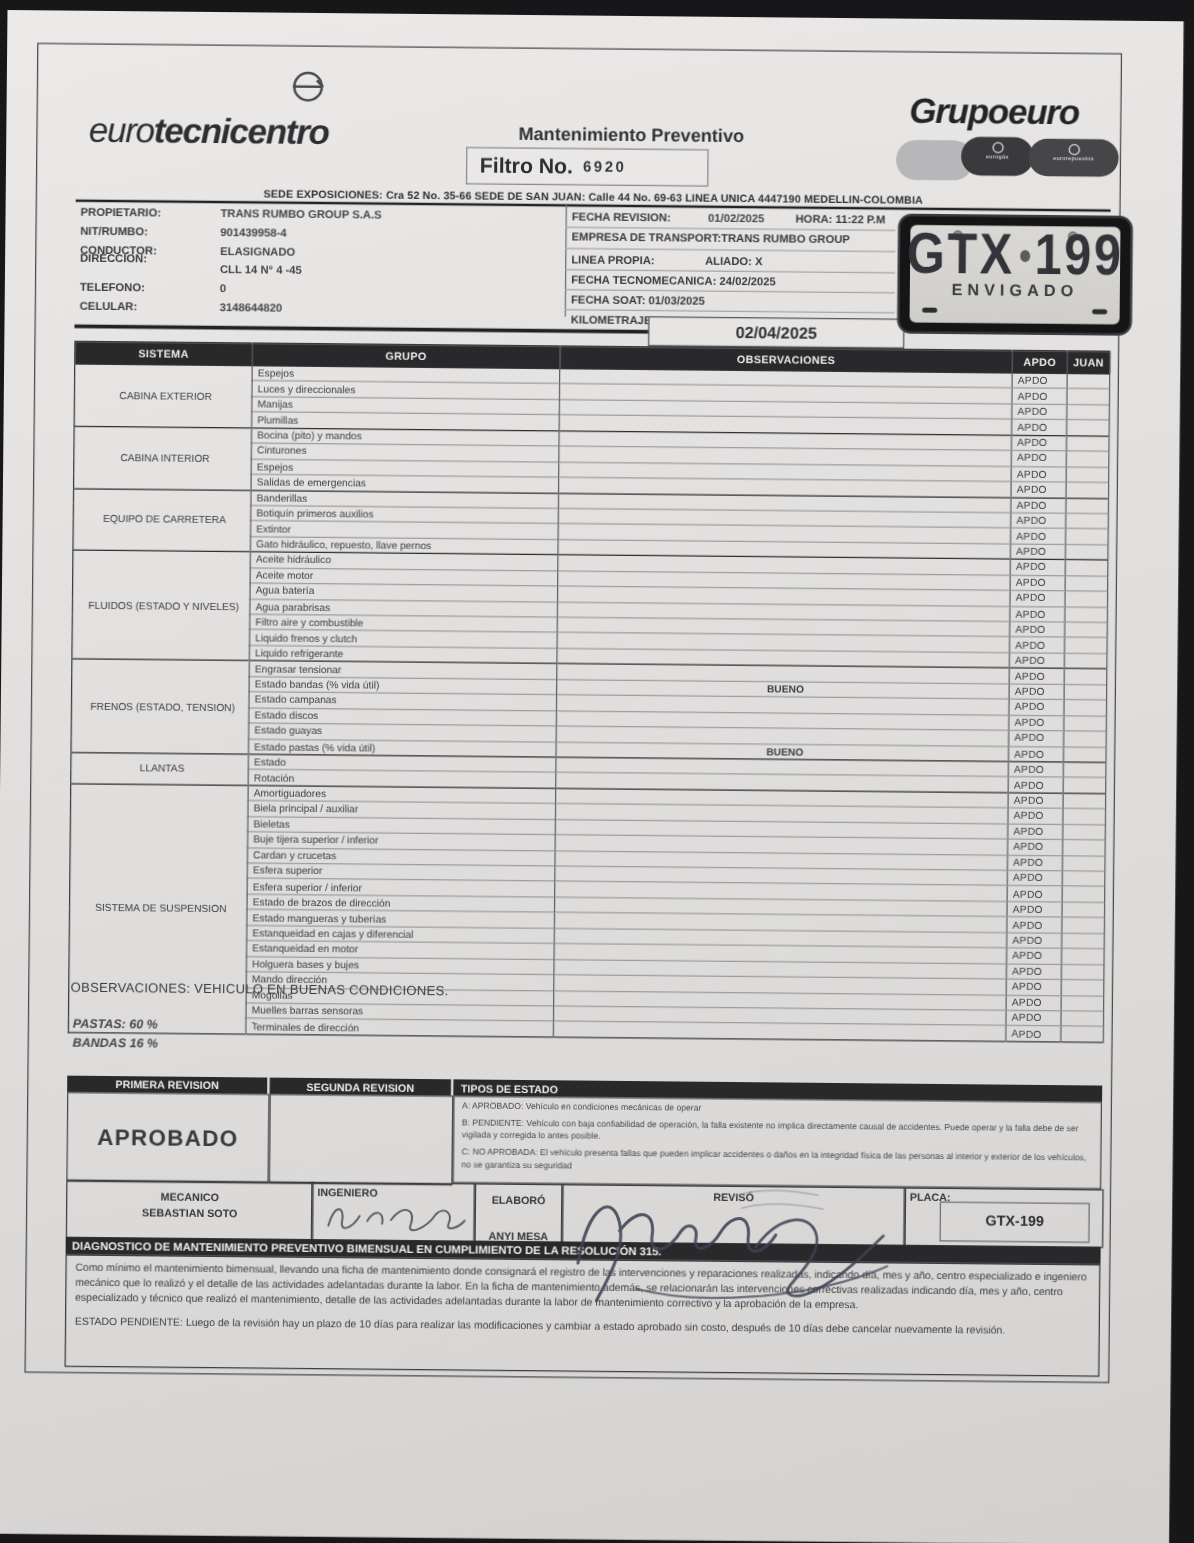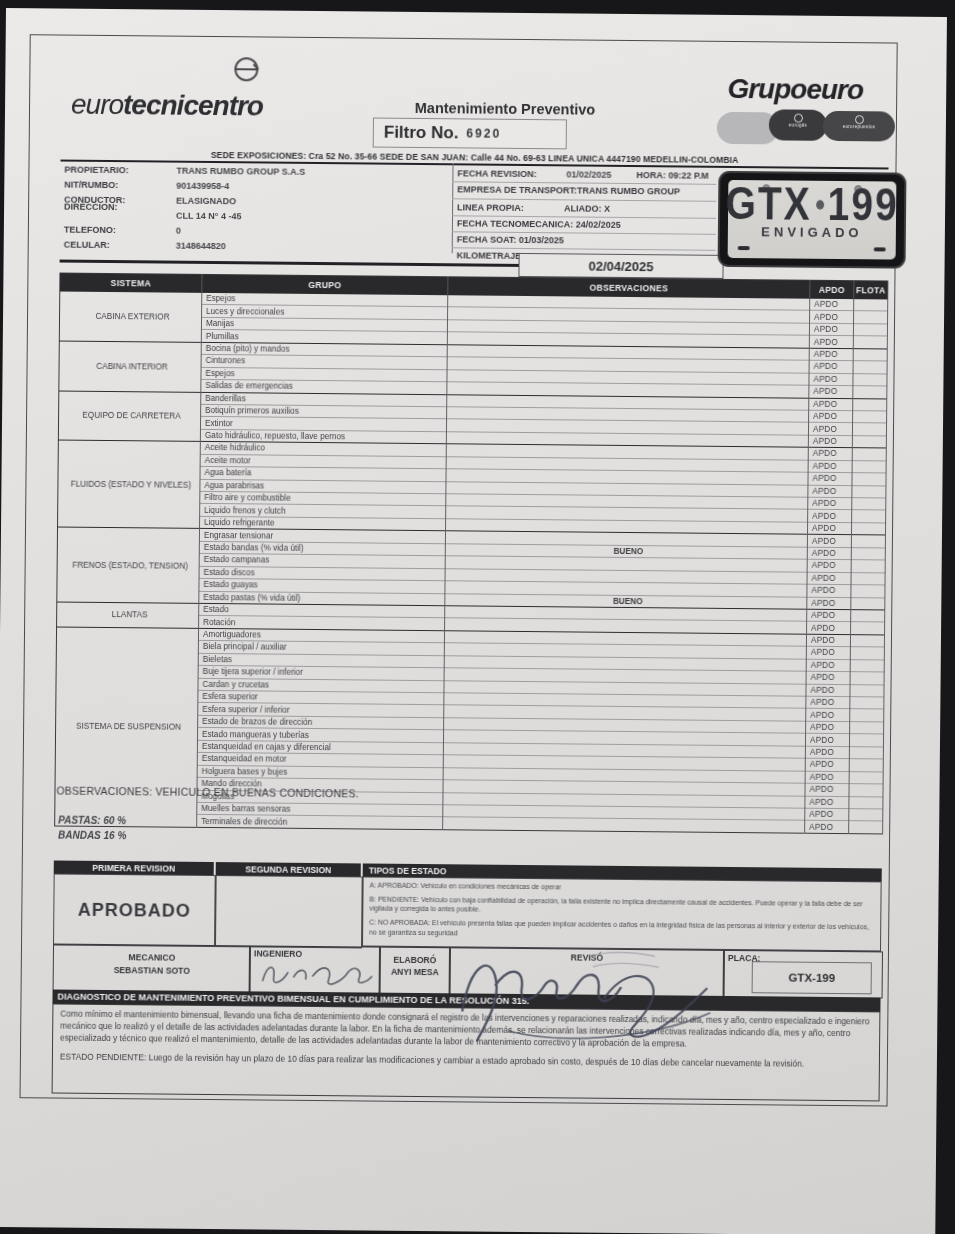--- a/index.html
+++ b/index.html
@@ -110,21 +110,21 @@
   <div class="abs info-value" style="left:172px;top:186px;">ELASIGNADO</div>
   <div class="abs info-label" style="left:60px;top:193px;">DIRECCION:</div>
   <div class="abs info-value" style="left:172px;top:201px;">CLL 14 N° 4 -45</div>
   <div class="abs info-label" style="left:60px;top:216px;">TELEFONO:</div>
   <div class="abs info-value" style="left:172px;top:216px;">0</div>
   <div class="abs info-label" style="left:60px;top:231px;">CELULAR:</div>
   <div class="abs info-value" style="left:172px;top:231px;">3148644820</div>
 
   <div class="abs info-label" style="left:453px;top:156px;">FECHA REVISION:</div>
   <div class="abs info-value" style="left:562px;top:156px;">01/02/2025</div>
-  <div class="abs info-label" style="left:632px;top:156px;">HORA: 09:22 P.M</div>
+  <div class="abs info-label" style="left:632px;top:156px;">HORA: 11:22 P.M</div>
   <div class="iline" style="left:448px;top:169px;width:264px;"></div>
   <div class="abs info-label" style="left:453px;top:172px;">EMPRESA DE TRANSPORT:TRANS RUMBO GROUP</div>
   <div class="iline" style="left:448px;top:186px;width:264px;"></div>
   <div class="abs info-label" style="left:453px;top:190px;">LINEA PROPIA:</div>
   <div class="abs info-label" style="left:560px;top:190px;">ALIADO: X</div>
   <div class="iline" style="left:448px;top:203px;width:264px;"></div>
   <div class="abs info-label" style="left:453px;top:206px;">FECHA TECNOMECANICA: 24/02/2025</div>
   <div class="iline" style="left:448px;top:219px;width:264px;"></div>
   <div class="abs info-label" style="left:453px;top:222px;">FECHA SOAT: 01/03/2025</div>
   <div class="iline" style="left:448px;top:235px;width:264px;"></div>
@@ -155,21 +155,21 @@
         <col style="width:362px">
         <col style="width:44px">
         <col style="width:34px">
       </colgroup>
     <thead>
         <tr>
       <th>SISTEMA</th>
       <th>GRUPO</th>
       <th>OBSERVACIONES</th>
       <th>APDO</th>
-      <th>FLOTA</th>
+      <th>JUAN</th>
     </tr>
       </thead>
     <tbody>
         <tr class="sec-start">
           <td rowspan="4" class="sys">CABINA EXTERIOR</td>
           <td>Espejos</td>
           <td class="obs"></td>
           <td class="apdo">APDO</td>
           <td class="pdte"></td>
         </tr>
@@ -454,21 +454,21 @@
 
   <div class="sigcell" style="left:56px;top:935px;width:196px;height:45px;">
     <div class="sig-label" style="margin-top:7px;">MECANICO</div>
     <div class="sig-label" style="margin-top:3px;">SEBASTIAN SOTO</div>
   </div>
   <div class="sigcell" style="left:252px;top:935px;width:130px;height:45px;">
     <div class="sig-label" style="text-align:left;padding:2px 0 0 4px;">INGENIERO</div>
   </div>
   <div class="sigcell" style="left:382px;top:935px;width:70px;height:45px;">
     <div class="sig-label" style="margin-top:7px;">ELABORÓ</div>
-    <div class="sig-label" style="margin-top:2px;">ANYI MESA</div>
+    <div class="sig-label" style="margin-top:19px;">ANYI MESA</div>
   </div>
   <div class="sigcell" style="left:452px;top:935px;width:274px;height:45px;">
     <div class="sig-label" style="margin-top:3px;">REVISÓ</div>
   </div>
   <div class="sigcell" style="left:726px;top:935px;width:158px;height:45px;">
     <div class="sig-label" style="text-align:left;padding:2px 0 0 4px;">PLACA:</div>
     <div class="placa-inner" style="position:absolute;left:28px;top:10px;width:118px;height:30px;">GTX-199</div>
   </div>
 
   <svg class="abs" style="left:258px;top:944px;z-index:4;" width="122" height="36" viewBox="0 0 122 36">

